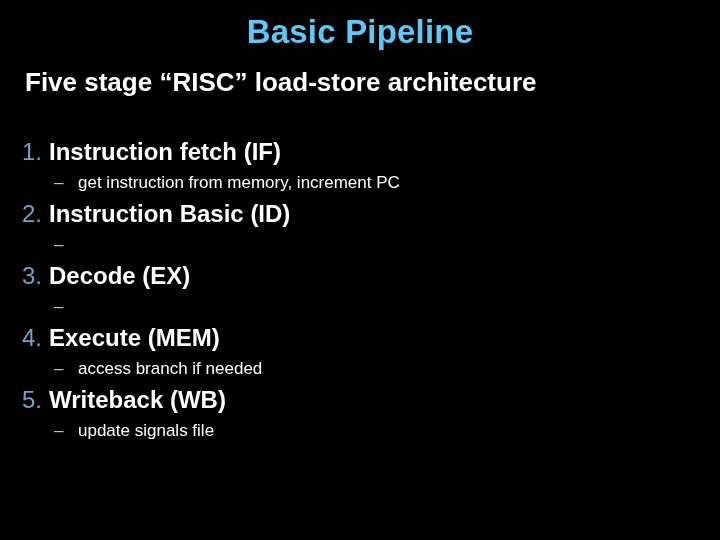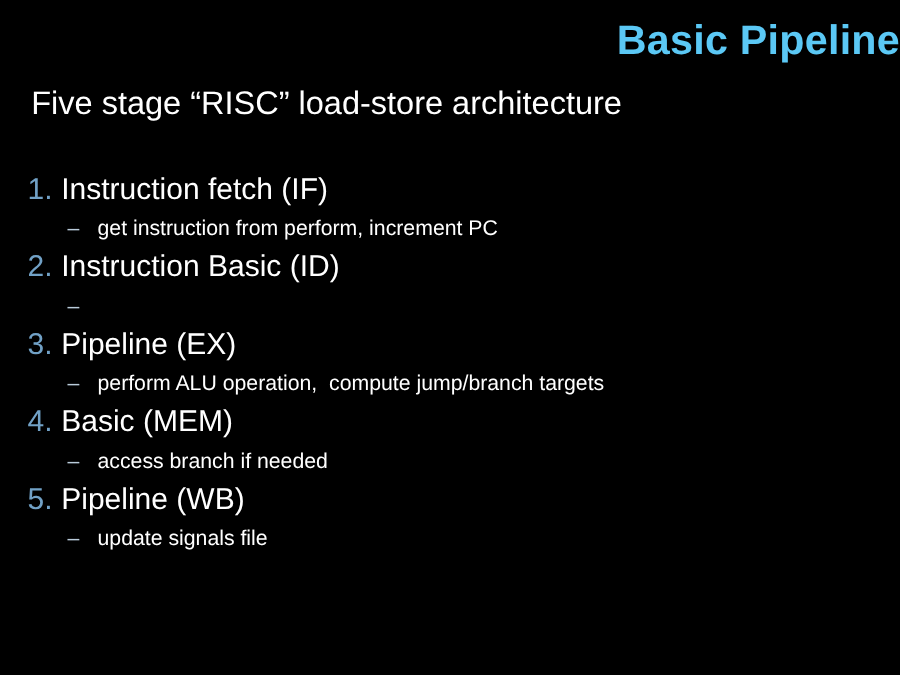--- a/index.html
+++ b/index.html
@@ -16,37 +16,37 @@
     font-family: "Liberation Sans", sans-serif;
     -webkit-font-smoothing: antialiased;
   }
 
   
   #slide-title {
     position: absolute;
     left: 0;
     top: 11px;
     width: 720px;
-    text-align: right;
+    text-align: center;
     color: #5BC8F5;
     font-size: 33px;
     font-weight: bold;
     letter-spacing: 0.2px;
     line-height: 42px;
     white-space: nowrap;
   }
 
   
   #slide-subtitle {
     position: absolute;
     left: 25px;
     top: 66px;
     color: #FFFFFF;
     font-size: 26px;
-    font-weight: normal;
+    font-weight: bold;
     line-height: 32px;
     white-space: nowrap;
   }
 
   
   #stage-list {
     position: absolute;
     left: 0;
     top: 136px;
     width: 720px;
@@ -71,20 +71,21 @@
     font-size: 24px;
     line-height: 31px;
   }
   .stage-label {
     position: absolute;
     left: 49px;
     top: 0;
     color: #FFFFFF;
     font-size: 24px;
     line-height: 31px;
+    font-weight: bold;
   }
 
   .stage-sub {
     position: relative;
     height: 31px;
     white-space: pre;
   }
   .sub-dash {
     position: absolute;
     left: 54px;
@@ -114,60 +115,59 @@
 
   <div id="stage-list">
 
     <div class="stage-block">
       <div class="stage-main">
         <span class="stage-num">1.</span>
         <span class="stage-label">Instruction fetch (IF)</span>
       </div>
       <div class="stage-sub">
         <span class="sub-dash">–</span>
-        <span class="sub-text">get instruction from perform, increment PC</span>
+        <span class="sub-text">get instruction from memory, increment PC</span>
       </div>
     </div>
 
     <div class="stage-block">
       <div class="stage-main">
         <span class="stage-num">2.</span>
         <span class="stage-label">Instruction Basic (ID)</span>
       </div>
       <div class="stage-sub">
         <span class="sub-dash">–</span>
       </div>
     </div>
 
     <div class="stage-block">
       <div class="stage-main">
         <span class="stage-num">3.</span>
-        <span class="stage-label">Pipeline (EX)</span>
+        <span class="stage-label">Decode (EX)</span>
       </div>
       <div class="stage-sub">
         <span class="sub-dash">–</span>
-        <span class="sub-text">perform ALU operation,  compute jump/branch targets</span>
       </div>
     </div>
 
     <div class="stage-block">
       <div class="stage-main">
         <span class="stage-num">4.</span>
-        <span class="stage-label">Basic (MEM)</span>
+        <span class="stage-label">Execute (MEM)</span>
       </div>
       <div class="stage-sub">
         <span class="sub-dash">–</span>
         <span class="sub-text">access branch if needed</span>
       </div>
     </div>
 
     <div class="stage-block">
       <div class="stage-main">
         <span class="stage-num">5.</span>
-        <span class="stage-label">Pipeline (WB)</span>
+        <span class="stage-label">Writeback (WB)</span>
       </div>
       <div class="stage-sub">
         <span class="sub-dash">–</span>
         <span class="sub-text">update signals file</span>
       </div>
     </div>
 
   </div>
 </div>
 

